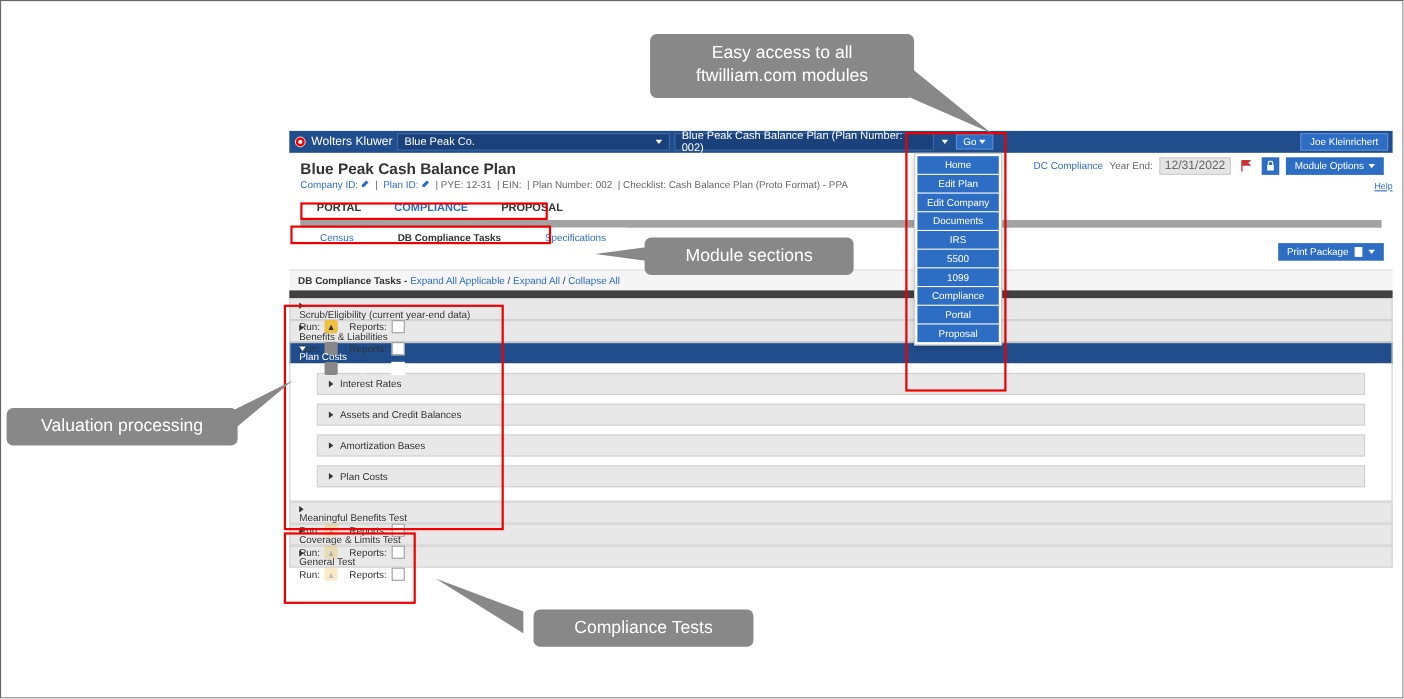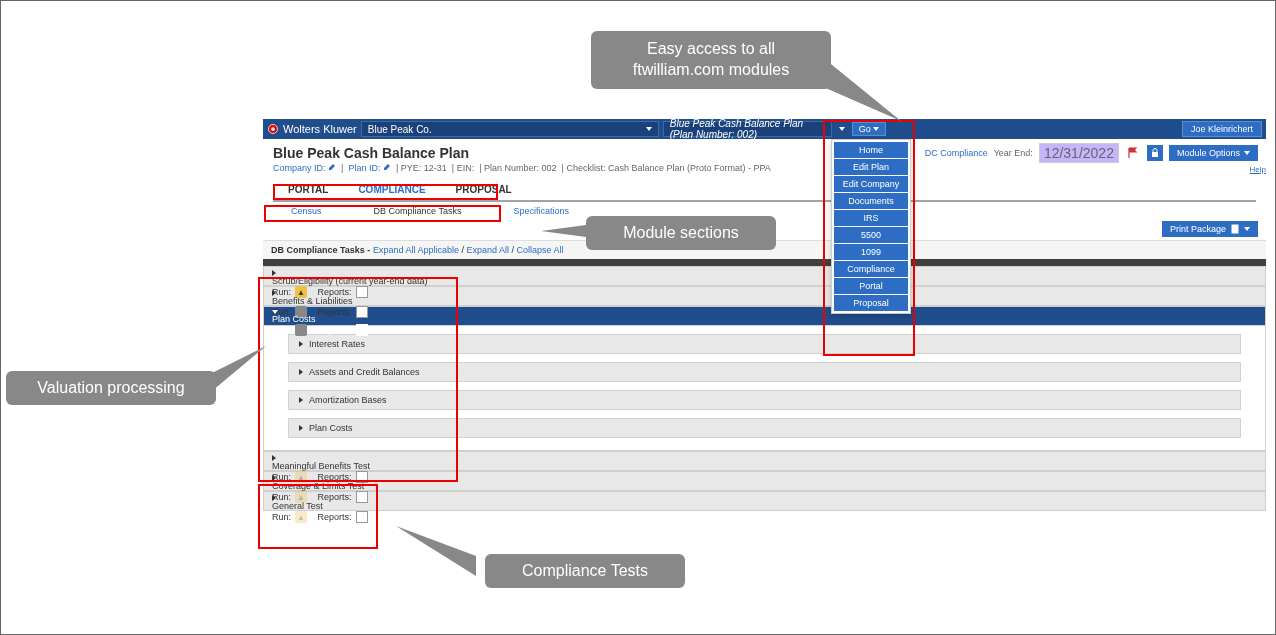--- a/index.html
+++ b/index.html
@@ -3,41 +3,41 @@
 <meta charset="utf-8">
 <style>
 * { box-sizing: border-box; margin: 0; padding: 0; font-family: Arial, Helvetica, sans-serif; }
 body { background: #fff; }
 .canvas { position: relative; width: 1276px; height: 635px; border: 1px solid #666; margin: 0 auto; background: #fff; }
 .app { position: absolute; left: 262px; top: 118px; right: 9px; bottom: 78px; }
 .topbar { background: #204d8b; height: 20px; display: flex; align-items: center; color: #fff; font-size: 10px; padding: 0 4px; gap: 4px; }
 .logo { display: flex; align-items: center; gap: 4px; font-weight: 500; font-size: 11px; }
 .logo-icon { width: 12px; height: 12px; display: inline-block; }
 .selector { background: #1a417a; border: 1px solid #3d6aa8; height: 16px; display: flex; align-items: center; padding: 0 6px; font-size: 10px; color: #fff; }
-.sel-company { width: 298px; justify-content: space-between; }
-.sel-plan { width: 169px; justify-content: flex-start; font-style: italic; }
+.sel-company { width: 248px; justify-content: space-between; }
+.sel-plan { width: 236px; justify-content: flex-start; }
 .go-btn { background: #2d6dc4; border: 1px solid #5a8dd0; padding: 1px 6px; font-size: 9px; color: #fff; cursor: pointer; display: flex; align-items: center; gap: 2px; }
 .caret { display: inline-block; width: 0; height: 0; border-left: 3px solid transparent; border-right: 3px solid transparent; border-top: 4px solid #fff; }
 .userbtn { margin-left: auto; background: #2d6dc4; border: 1px solid #5a8dd0; padding: 2px 8px; font-size: 9px; color: #fff; }
 .subheader { background: #fff; padding: 6px 10px 2px; position: relative; }
 .plan-title { font-size: 14px; font-weight: bold; color: #333; }
 .meta { font-size: 9px; color: #666; margin-top: 2px; }
 .meta a { color: #2d6dc4; text-decoration: none; }
 .right-tools { position: absolute; right: 8px; top: 4px; display: flex; align-items: center; gap: 6px; font-size: 9px; color: #666; }
 .dc-link { color: #2d6dc4; text-decoration: none; }
-.date-box { border: 1px solid #ccc; padding: 1px 4px; font-size: 14px; background: #c4b5fd; }
+.date-box { border: 1px solid #ccc; padding: 1px 4px; font-size: 11px; background: #e5e5e5; }
 .tool-icon { width: 16px; height: 16px; display: inline-flex; align-items: center; justify-content: center; cursor: pointer; }
 .mod-opts { background: #2d6dc4; color: #fff; padding: 3px 8px; font-size: 9px; display: flex; align-items: center; gap: 4px; cursor: pointer; }
 .help-link { color: #2d6dc4; font-size: 8px; position: absolute; right: 0; top: 26px; }
 .tabs-main { display: flex; gap: 0; margin-top: 6px; }
 .tab-m { padding: 4px 14px; font-size: 10px; font-weight: bold; color: #333; background: #fff; border: 1px solid transparent; cursor: pointer; }
 .tab-m.active { color: #2d6dc4; border-bottom: 1px solid #2d6dc4; }
-.tabs-sub { display: flex; gap: 16px; border-top: 2px solid #a3a3a3; margin-top: 0; }
+.tabs-sub { display: flex; gap: 4px; border-top: 7px solid #a3a3a3; margin-top: 0; }
 .tab-s { padding: 4px 18px; font-size: 9px; color: #2d6dc4; background: #fff; cursor: pointer; }
-.tab-s.active { font-weight: normal; color: #333; background: #fff; }
+.tab-s.active { font-weight: bold; color: #333; background: #fff; }
 .print-pkg { position: absolute; right: 8px; top: 82px; background: #2d6dc4; color: #fff; padding: 3px 8px; font-size: 9px; display: flex; align-items: center; gap: 4px; cursor: pointer; }
 .crumb-row { background: #f5f5f5; padding: 4px 8px; font-size: 9px; color: #333; margin-top: 18px; border-top: 1px solid #ddd; border-bottom: 7px solid #404040; }
 .crumb-row a { color: #2d6dc4; text-decoration: none; }
 .task-row { display: flex; background: #e8e8e8; border: 1px solid #d0d0d0; padding: 3px 8px; font-size: 9px; color: #333; margin-top: 0; height: 20px; flex-direction: column; }
 .task-row.active { background: #204d8b; color: #fff; }
 .task-row .tri { display: inline-block; width: 0; height: 0; border-top: 3px solid transparent; border-bottom: 3px solid transparent; border-left: 4px solid currentColor; margin-right: 6px; }
 .task-row.active .tri, .task-row.open .tri { border-left: none; border-top: 4px solid currentColor; border-left: 3px solid transparent; border-right: 3px solid transparent; border-bottom: none; }
 .task-row .spacer { flex: 1; }
 .task-right { display: flex; align-items: center; gap: 4px; font-size: 9px; }
 .badge { width: 12px; height: 12px; display: inline-flex; align-items: center; justify-content: center; font-size: 8px; border-radius: 2px; }

